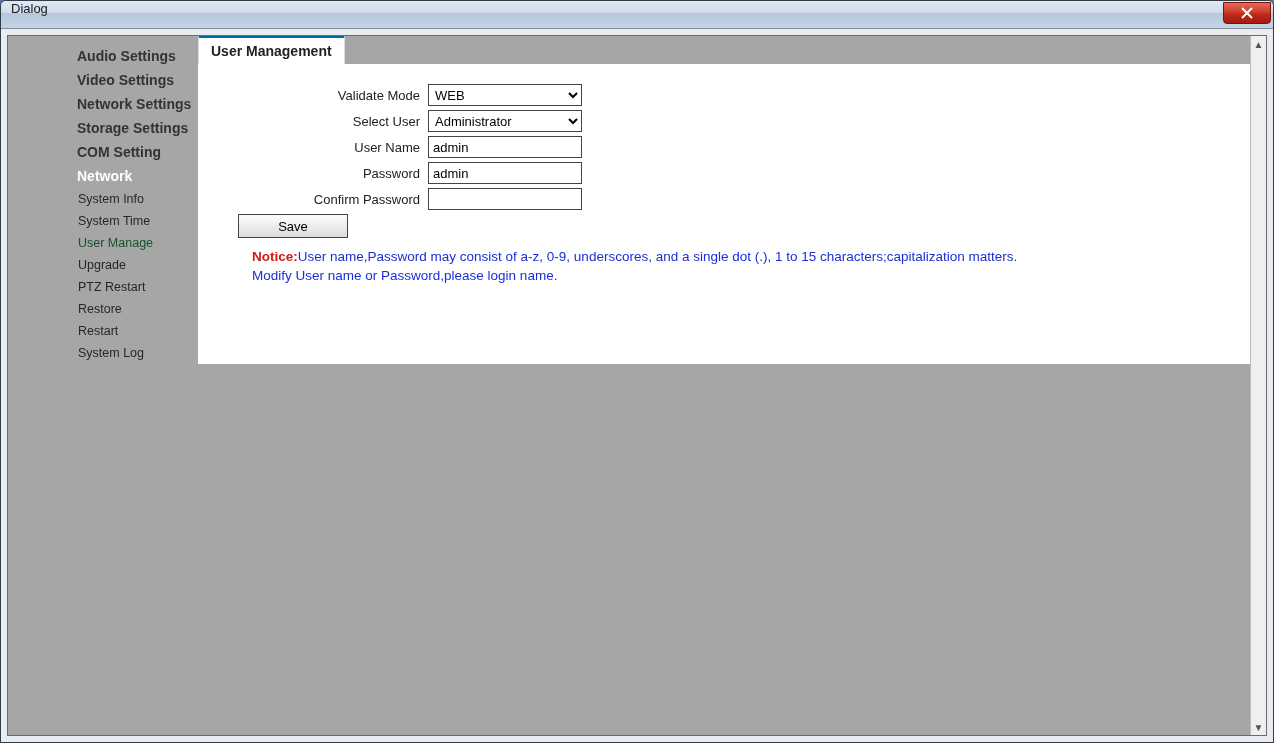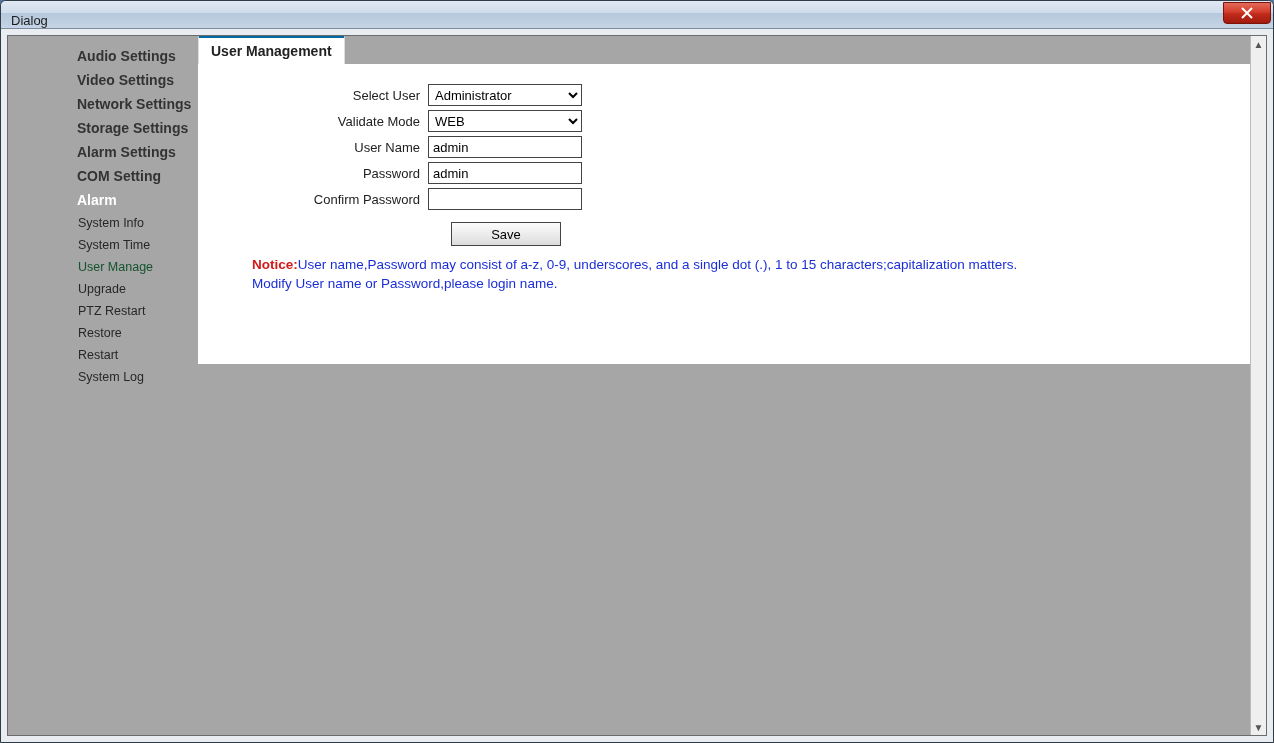--- a/index.html
+++ b/index.html
@@ -26,21 +26,21 @@
     box-shadow: 0 0 6px rgba(0,0,0,0.25);
     overflow: hidden;
   }
 
   
   .titlebar {
     height: 28px;
     background: linear-gradient(to bottom, #e0e9f4 0%, #cfdceb 45%, #b6c8dc 46%, #c5d4e6 100%);
     border-bottom: 1px solid #7f8c9a;
     display: flex;
-    align-items: flex-end;
+    align-items: flex-start;
     padding: 0 6px;
     position: relative;
   }
   .titlebar .title {
     font-size: 13px;
     color: #1b1b1b;
     padding-left: 4px;
   }
   .titlebar .close {
     position: absolute;
@@ -152,21 +152,22 @@
     padding: 0 4px;
     background: #fff;
     font-family: inherit;
   }
   .form-row select {
     padding: 0 0 0 2px;
   }
 
   .btn-row {
     display: flex;
-    margin-top: 12px;
+    margin-top: 4px;
+    flex-direction: column;
   }
   .btn-row .spacer { width: 213px; }
   .save-btn {
     width: 110px;
     height: 24px;
     border: 1px solid #444;
     background: linear-gradient(to bottom, #fdfdfd 0%, #dcdcdc 100%);
     font-size: 13px;
     cursor: default;
     font-family: inherit;
@@ -220,56 +221,55 @@
   </div>
 
   <div class="frame">
     <div class="scroll-wrapper">
 
       <div class="sidebar">
         <span class="nav-main">Audio Settings</span>
         <span class="nav-main">Video Settings</span>
         <span class="nav-main">Network Settings</span>
         <span class="nav-main">Storage Settings</span>
-        <span class="nav-main">Alarm Settings</span>
         <span class="nav-main">COM Setting</span>
-        <span class="nav-main active">Alarm</span>
+        <span class="nav-main active">Network</span>
 
         <span class="nav-sub">System Info</span>
         <span class="nav-sub">System Time</span>
         <span class="nav-sub active">User Manage</span>
         <span class="nav-sub">Upgrade</span>
         <span class="nav-sub">PTZ Restart</span>
         <span class="nav-sub">Restore</span>
         <span class="nav-sub">Restart</span>
         <span class="nav-sub">System Log</span>
       </div>
 
       <div class="content">
         <div class="tab-strip">
           <div class="tab">User Management</div>
         </div>
 
         <div class="panel">
 
           <div class="form-row">
+            <label>Validate Mode</label>
+            <select>
+              <option>WEB</option>
+            </select>
+          </div>
+
+          <div class="form-row">
             <label>Select User</label>
             <select>
               <option>Administrator</option>
             </select>
           </div>
 
           <div class="form-row">
-            <label>Validate Mode</label>
-            <select>
-              <option>WEB</option>
-            </select>
-          </div>
-
-          <div class="form-row">
             <label>User Name</label>
             <input type="text" value="admin" style="">
           </div>
 
           <div class="form-row">
             <label>Password</label>
             <input type="text" value="admin" style="">
           </div>
 
           <div class="form-row">

